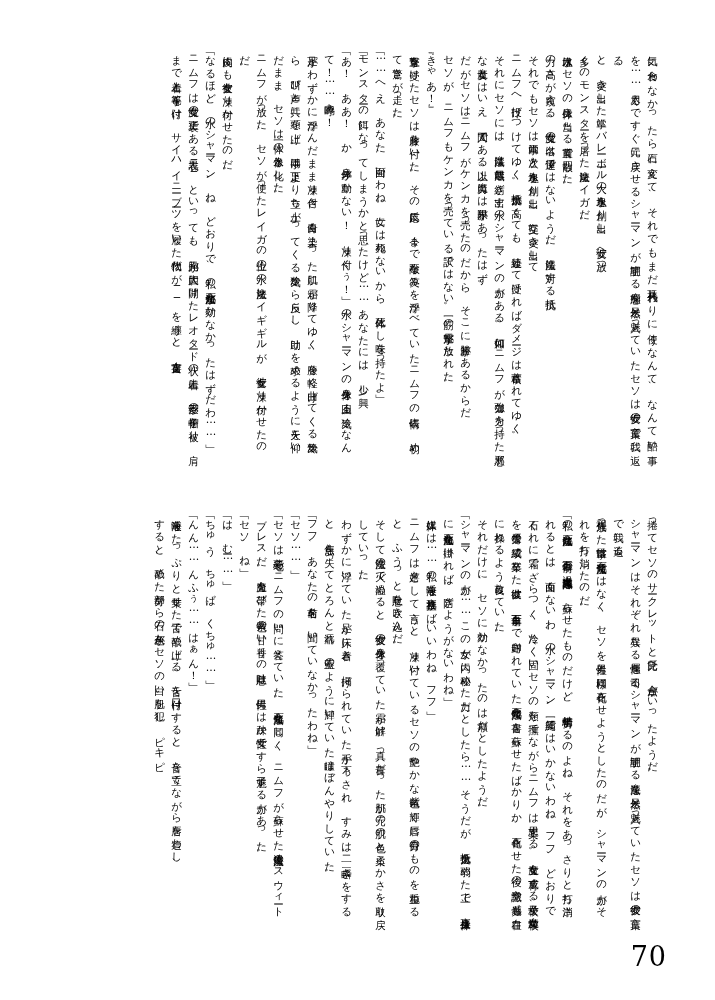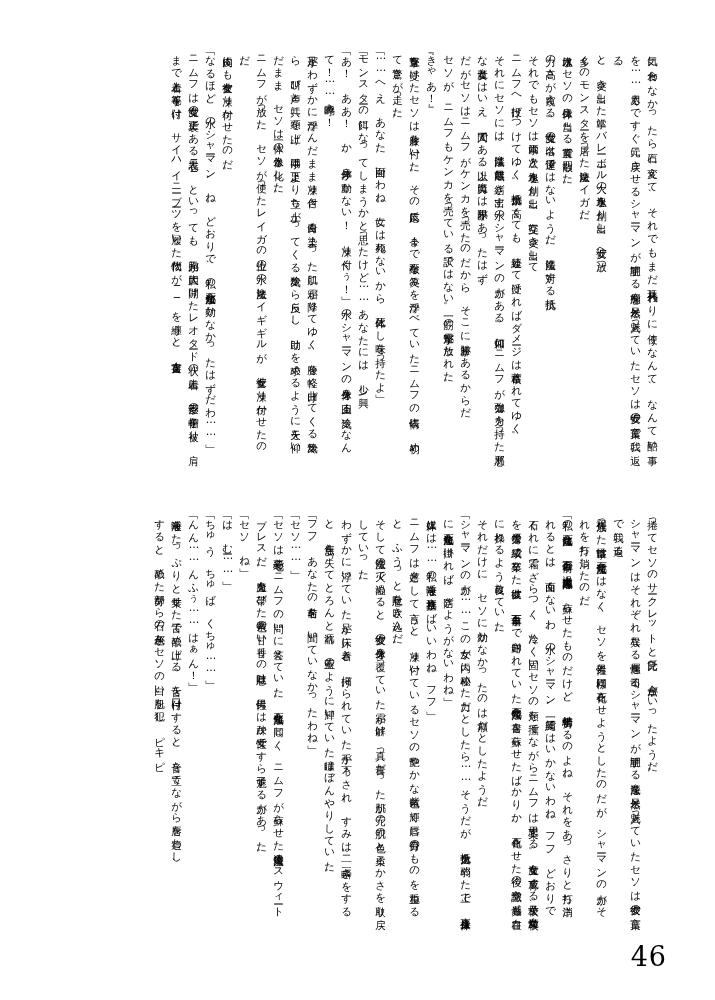--- a/index.html
+++ b/index.html
@@ -98,15 +98,15 @@
 「フフ、あなたの名前を、聞いていなかったわね」
 「セソ……」
 「セソは夢心地でニムフの問いに答えていた。石化魔法も同じく、ニムフが蘇らせた遺失魔法のスウィートブレスだ。魔力を帯びた紫色の甘い香りの吐息は、男性には疎か女性ですら魅了する力があった。
 「セソ、ね」
 「は、むー……」
 「ちゅう、ちゅぱ、くちゅ……」
 「んん……んふぅ……はぁん！」
 唾液をたっぷりと乗せた舌で舐め上げる。舌を口付けすると、音を立てながら唇を這わし、
 すると、舐めた部分から石の灰色がセソの白い肌を犯し、ピキピ</div>
 
-  <div class="page-number">46</div>
+  <div class="page-number">70</div>
 
 </div>
 
 </body></html>

